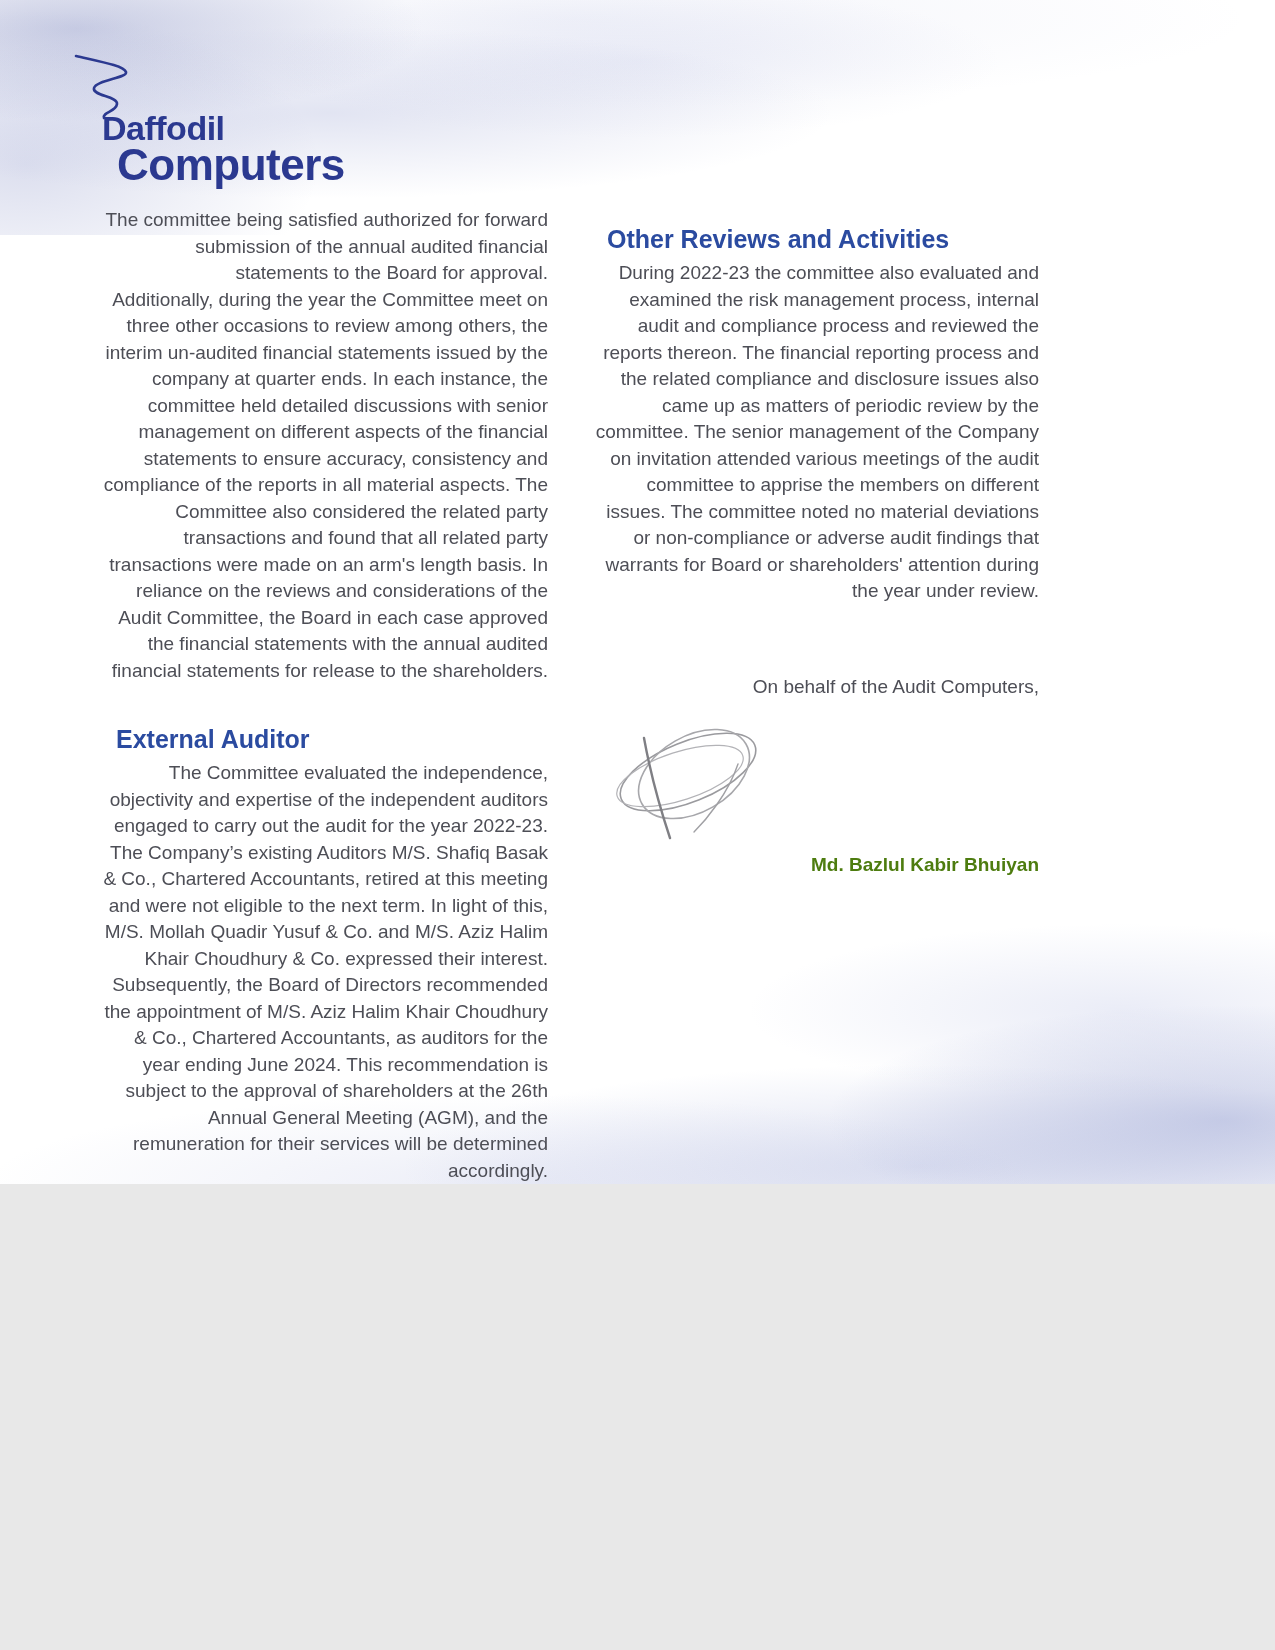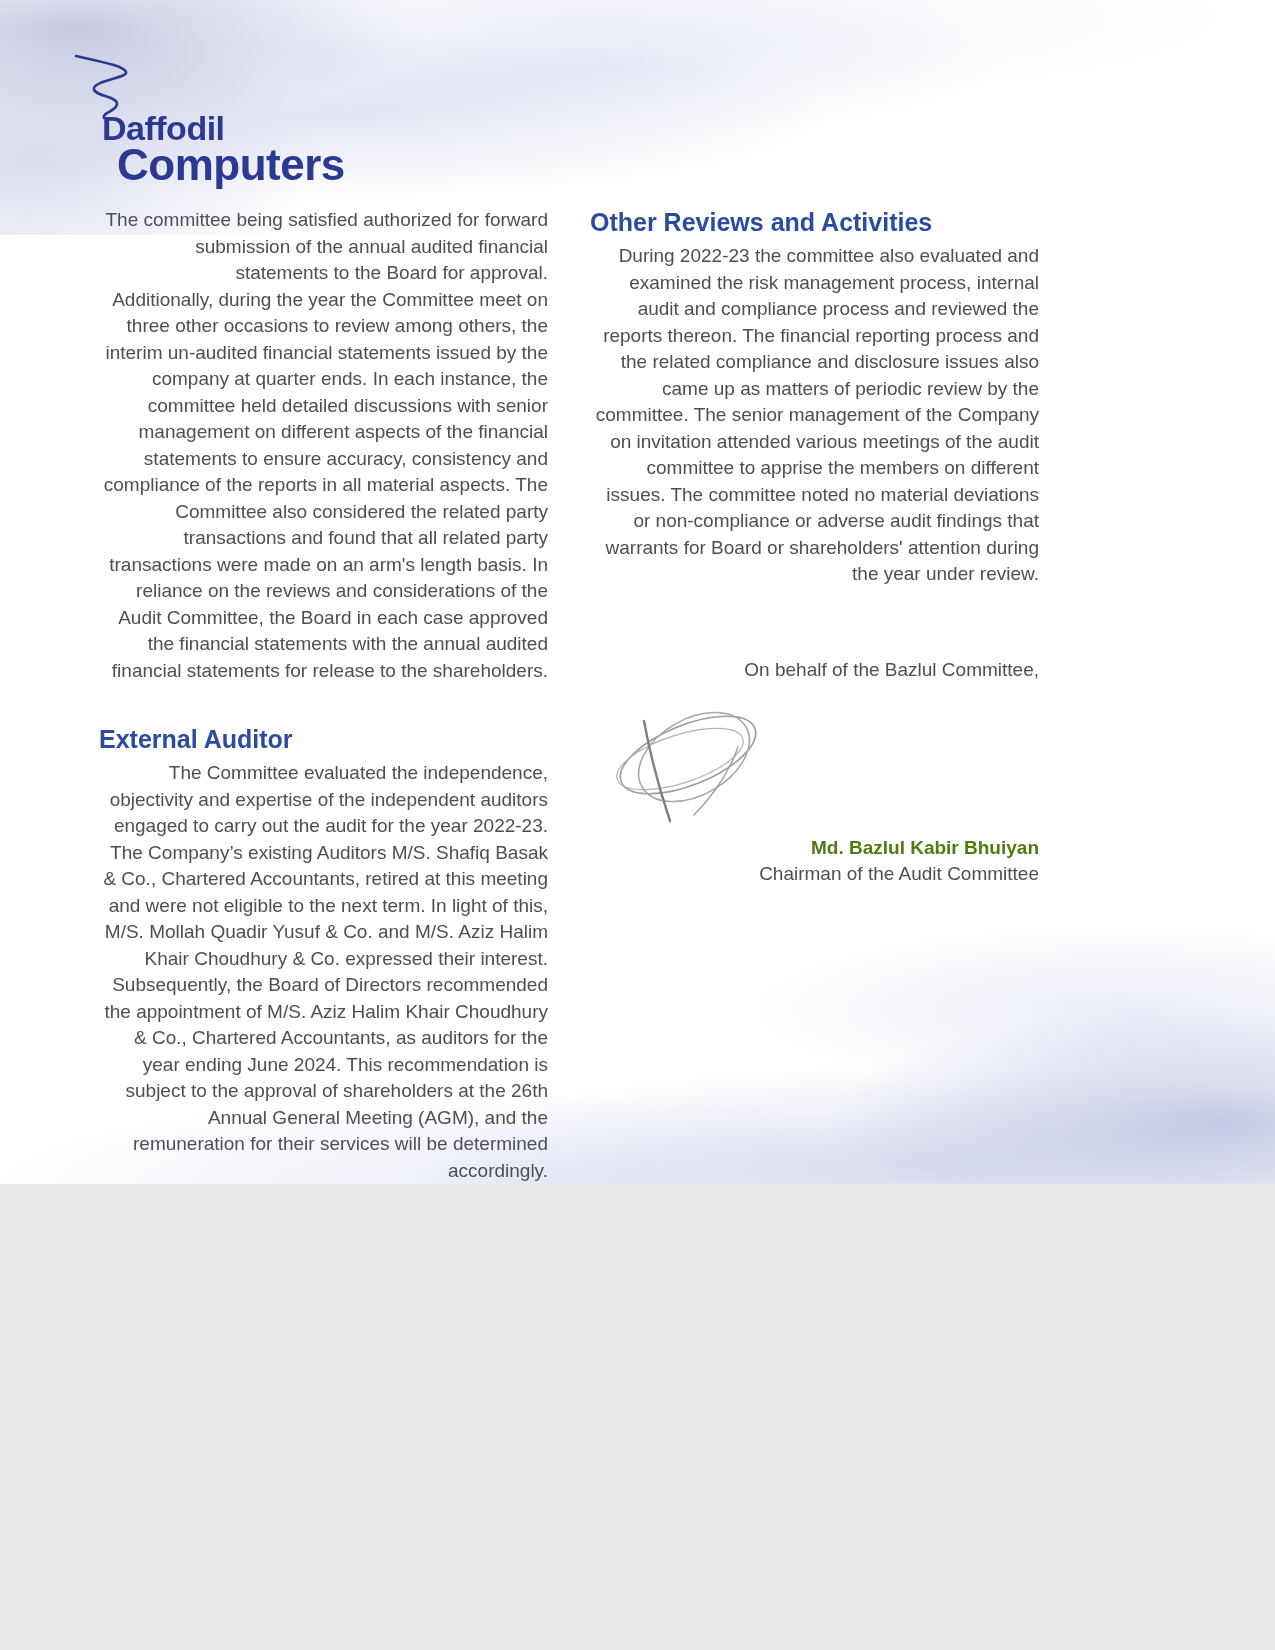--- a/index.html
+++ b/index.html
@@ -43,21 +43,21 @@
   
   .columns{
     position:absolute;top:207px;left:99px;width:1032px;
     display:flex;gap:42px;
     font-size:19px;line-height:26.5px;
   }
   .col{width:449px;}
   .col p{margin:0;text-align:right;}
   .heading{
     color:#2b4ba0;font-size:25px;font-weight:bold;line-height:30px;
-    margin:0;
+    margin:17px;
   }
   .left-heading{margin-top:40px;margin-bottom:6px;}
   .right-heading{margin-bottom:6px;}
   .closing{margin-top:69px !important;}
   .signature-wrap{margin:16px 0 2px 20px;}
   .signatory-name{font-weight:bold;color:#4d7c0f;margin:0;}
   .signatory-title{margin:0;}
   
   .footer{
     position:absolute;left:106px;top:1552px;width:974px;
@@ -103,34 +103,33 @@
     <div class="col">
       <p>The committee being satisfied authorized for forward submission of the annual audited financial statements to the Board for approval.</p>
       <p>Additionally, during the year the Committee meet on three other occasions to review among others, the interim un-audited financial statements issued by the company at quarter ends. In each instance, the committee held detailed discussions with senior management on different aspects of the financial statements to ensure accuracy, consistency and compliance of the reports in all material aspects. The Committee also considered the related party transactions and found that all related party transactions were made on an arm's length basis. In reliance on the reviews and considerations of the Audit Committee, the Board in each case approved the financial statements with the annual audited financial statements for release to the shareholders.</p>
       <h2 class="heading left-heading">External Auditor</h2>
       <p>The Committee evaluated the independence, objectivity and expertise of the independent auditors engaged to carry out the audit for the year 2022-23. The Company’s existing Auditors M/S. Shafiq Basak &amp; Co., Chartered Accountants, retired at this meeting and were not eligible to the next term. In light of this, M/S. Mollah Quadir Yusuf &amp; Co. and M/S. Aziz Halim Khair Choudhury &amp; Co. expressed their interest. Subsequently, the Board of Directors recommended the appointment of M/S. Aziz Halim Khair Choudhury &amp; Co., Chartered Accountants, as auditors for the year ending June 2024. This recommendation is subject to the approval of shareholders at the 26th Annual General Meeting (AGM), and the remuneration for their services will be determined accordingly.</p>
     </div>
 
     <div class="col">
       <h2 class="heading right-heading">Other Reviews and Activities</h2>
       <p>During 2022-23 the committee also evaluated and examined the risk management process, internal audit and compliance process and reviewed the reports thereon. The financial reporting process and the related compliance and disclosure issues also came up as matters of periodic review by the committee. The senior management of the Company on invitation attended various meetings of the audit committee to apprise the members on different issues. The committee noted no material deviations or non-compliance or adverse audit findings that warrants for Board or shareholders' attention during the year under review.</p>
-      <p class="closing">On behalf of the Bazlul Committee,</p>
+      <p class="closing">On behalf of the Audit Computers,</p>
 
       <div class="signature-wrap">
         <svg width="160" height="128" viewBox="0 0 160 128">
           <g fill="none" stroke="#8f8f93" stroke-width="1.6" stroke-linecap="round">
             <ellipse cx="78" cy="56" rx="72" ry="30" transform="rotate(-22 78 56)" stroke="#9a9a9e"></ellipse>
             <ellipse cx="84" cy="58" rx="60" ry="38" transform="rotate(-30 84 58)" stroke="#a7a7ab"></ellipse>
             <ellipse cx="70" cy="60" rx="66" ry="24" transform="rotate(-18 70 60)" stroke="#b3b3b7" stroke-width="1.2"></ellipse>
             <path d="M34 22 C 40 55, 50 92, 60 122" stroke="#7f7f84" stroke-width="2.4"></path>
             <path d="M128 48 C 118 78, 96 104, 84 116" stroke="#a0a0a4" stroke-width="1.4"></path>
           </g>
         </svg>
         <p class="signatory-name">Md. Bazlul Kabir Bhuiyan</p>
-        <p class="signatory-title">Chairman of the Audit Committee</p>
       </div>
     </div>
 
   </div>
 
   <div class="footer">
     <span class="page-number">38</span>
     <span class="footer-badge">
       <span class="badge-bold">DCL</span>
       <span>REPORT REPORT</span>

